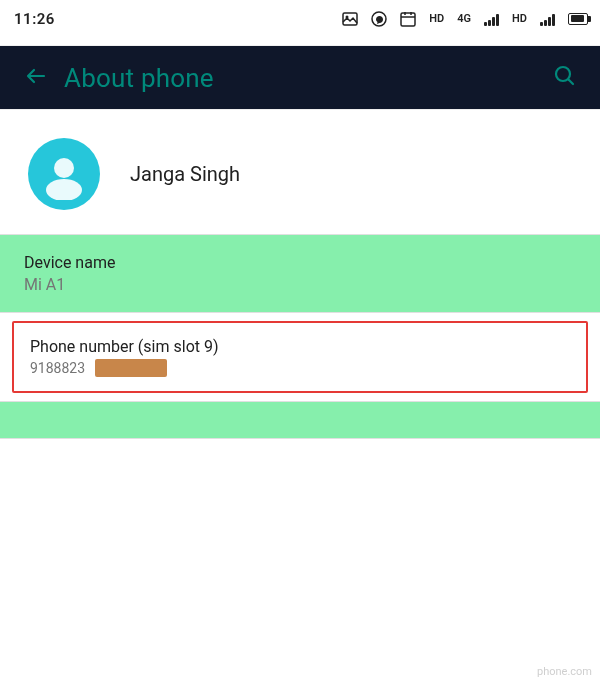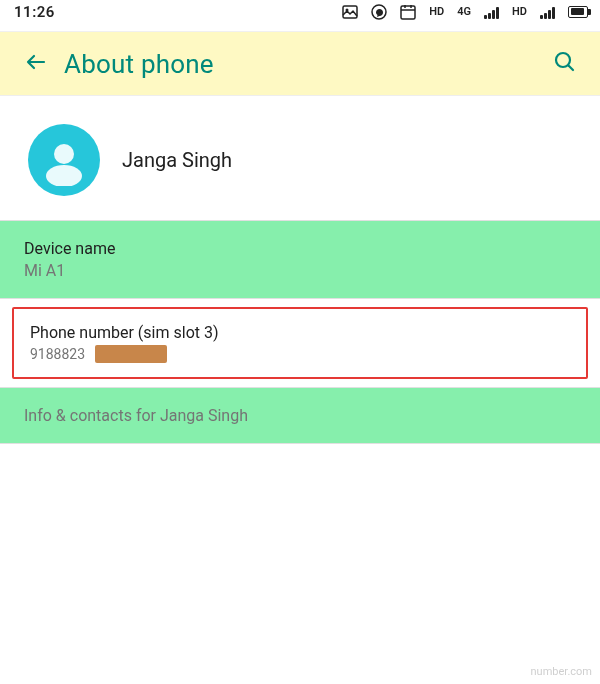--- a/index.html
+++ b/index.html
@@ -8,21 +8,21 @@
       height: 684px;
       background: #fff;
       font-family: 'Roboto', Arial, sans-serif;
       overflow: hidden;
       position: relative;
     }
 
     
     .status-bar {
       background: #fff;
-      height: 32px;
+      height: 46px;
       display: flex;
       align-items: center;
       justify-content: space-between;
       padding: 0 12px 8px 14px;
       border-bottom: 1px solid #f0f0f0;
     }
     .status-time {
       font-size: 15px;
       font-weight: 600;
       color: #222;
@@ -77,21 +77,21 @@
       left: 1.5px;
       top: 1.5px;
       bottom: 1.5px;
       width: 75%;
       background: #222;
       border-radius: 1px;
     }
 
     
     .app-bar {
-      background: #fef9c3;
+      background: #0f172a;
       height: 64px;
       display: flex;
       align-items: center;
       padding: 0 16px;
       border-bottom: 1px solid #eee;
     }
     .back-btn {
       color: #00897b;
       font-size: 26px;
       cursor: pointer;
@@ -112,20 +112,21 @@
       cursor: pointer;
       padding: 8px;
     }
 
     
     .profile-section {
       display: flex;
       align-items: center;
       padding: 28px 24px 24px 28px;
       background: #fff;
+      gap: 8px;
     }
     .avatar {
       width: 72px;
       height: 72px;
       border-radius: 50%;
       background: #26c6da;
       display: flex;
       align-items: center;
       justify-content: center;
       margin-right: 22px;
@@ -283,28 +284,27 @@
 <div class="divider"></div>
 
 <div class="settings-item">
   <div class="settings-item-label">Device name</div>
   <div class="settings-item-value">Mi A1</div>
 </div>
 
 <div class="divider"></div>
 
 <div class="settings-item-highlighted">
-  <div class="settings-item-label">Phone number (sim slot 3)</div>
+  <div class="settings-item-label">Phone number (sim slot 9)</div>
   <div class="phone-number-row">
     <span class="phone-number-visible">9188823</span>
     <span class="phone-number-redacted"></span>
   </div>
 </div>
 
 <div class="divider"></div>
 
 <div class="settings-item">
-  <div class="settings-item-value">Info &amp; contacts for Janga Singh</div>
 </div>
 
 <div class="divider"></div>
 
-<div class="watermark">number.com</div>
+<div class="watermark">phone.com</div>
 
 </body></html>

